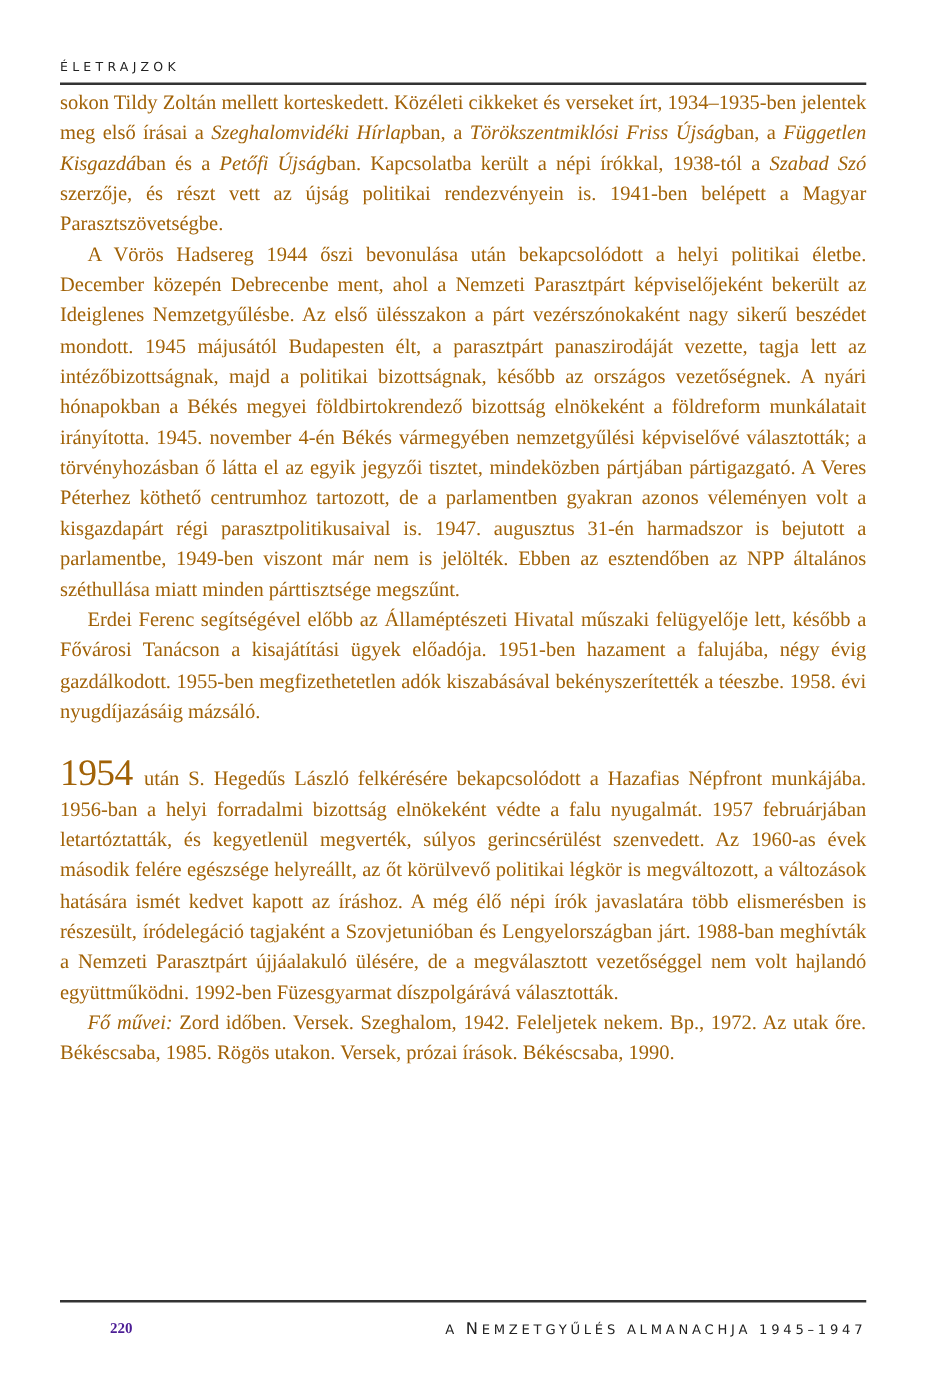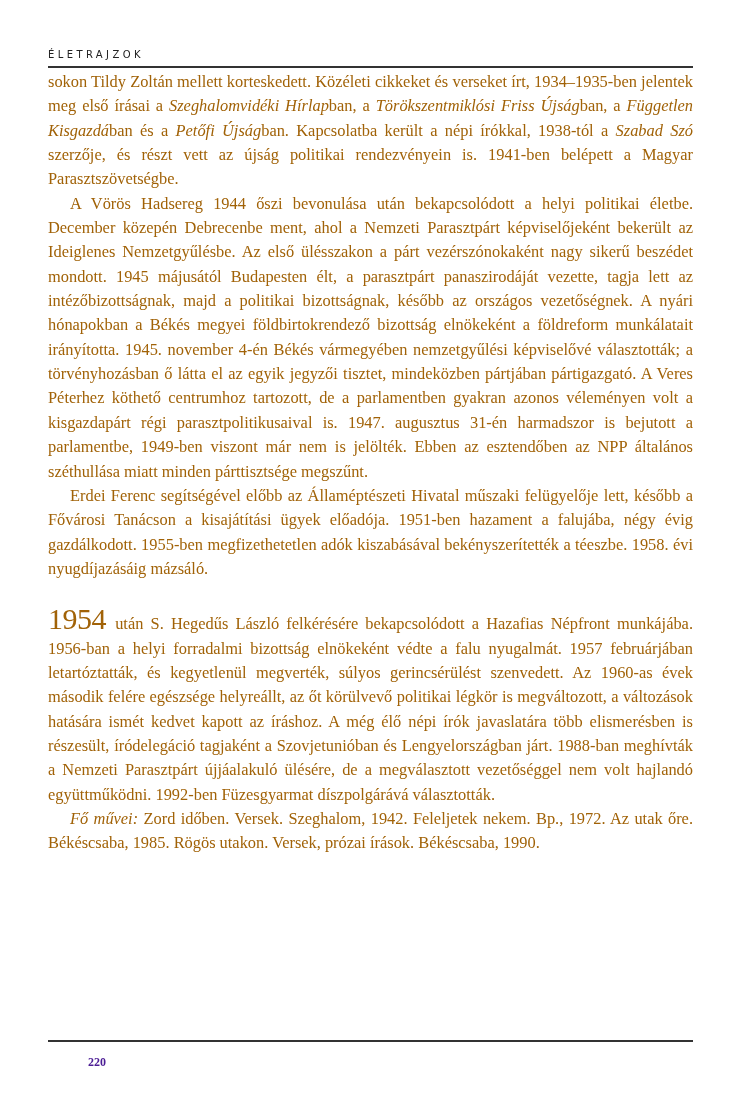--- a/index.html
+++ b/index.html
@@ -49,14 +49,15 @@
     <p class="indent">A Vörös Hadsereg 1944 őszi bevonulása után bekapcsolódott a helyi politikai életbe. December közepén Debrecenbe ment, ahol a Nemzeti Parasztpárt képviselőjeként bekerült az Ideiglenes Nemzetgyűlésbe. Az első ülésszakon a párt vezérszónokaként nagy sikerű beszédet mondott. 1945 májusától Budapesten élt, a parasztpárt panaszirodáját vezette, tagja lett az intézőbizottságnak, majd a politikai bizottságnak, később az országos vezetőségnek. A nyári hónapokban a Békés megyei földbirtokrendező bizottság elnökeként a földreform munkálatait irányította. 1945. november 4-én Békés vármegyében nemzetgyűlési képviselővé választották; a törvényhozásban ő látta el az egyik jegyzői tisztet, mindeközben pártjában pártigazgató. A Veres Péterhez köthető centrumhoz tartozott, de a parlamentben gyakran azonos véleményen volt a kisgazdapárt régi parasztpolitikusaival is. 1947. augusztus 31-én harmadszor is bejutott a parlamentbe, 1949-ben viszont már nem is jelölték. Ebben az esztendőben az NPP általános széthullása miatt minden párttisztsége megszűnt.</p>
     <p class="indent">Erdei Ferenc segítségével előbb az Államéptészeti Hivatal műszaki felügyelője lett, később a Fővárosi Tanácson a kisajátítási ügyek előadója. 1951-ben hazament a falujába, négy évig gazdálkodott. 1955-ben megfizethetetlen adók kiszabásával bekényszerítették a téeszbe. 1958. évi nyugdíjazásáig mázsáló.</p>
     <div class="section-gap"></div>
     <p><span class="dropcap-year">1954</span><span> után S. Hegedűs László felkérésére bekapcsolódott a Hazafias Népfront munkájába. 1956-ban a helyi forradalmi bizottság elnökeként védte a falu nyugalmát. 1957 februárjában letartóztatták, és kegyetlenül megverték, súlyos gerincsérülést szenvedett. Az 1960-as évek második felére egészsége helyreállt, az őt körülvevő politikai légkör is megváltozott, a változások hatására ismét kedvet kapott az íráshoz. A még élő népi írók javaslatára több elismerésben is részesült, íródelegáció tagjaként a Szovjetunióban és Lengyelországban járt. 1988-ban meghívták a Nemzeti Parasztpárt újjáalakuló ülésére, de a megválasztott vezetőséggel nem volt hajlandó együttműködni. 1992-ben Füzesgyarmat díszpolgárává választották.</span></p>
     <p class="indent"><i>Fő művei:</i><span> Zord időben. Versek. Szeghalom, 1942. Feleljetek nekem. Bp., 1972. Az utak őre. Békéscsaba, 1985. Rögös utakon. Versek, prózai írások. Békéscsaba, 1990.</span></p>
   </div>
 
   <div class="rule bottom"></div>
   <div class="footer">
     <span class="page-number">220</span>
+    <span class="book-title"><span>A </span><span class="big">N</span><span>EMZETGYŰLÉS ALMANACHJA 1945–1947</span></span>
   </div>
 </div>
 
 </body></html>

